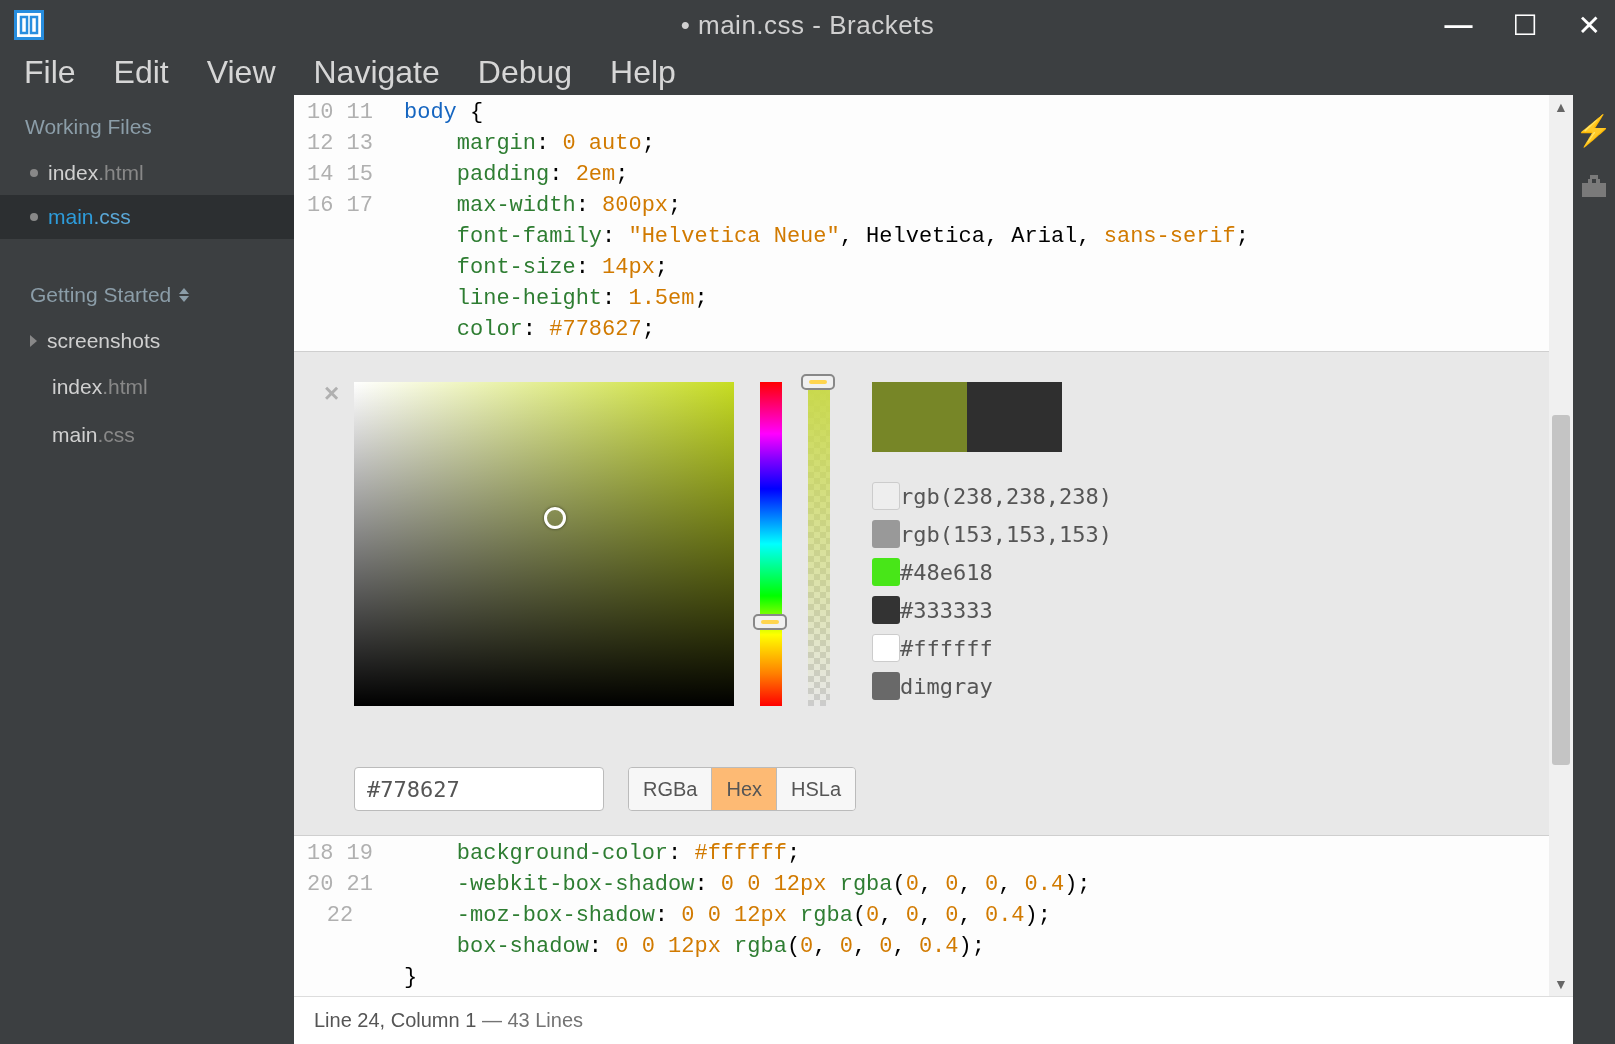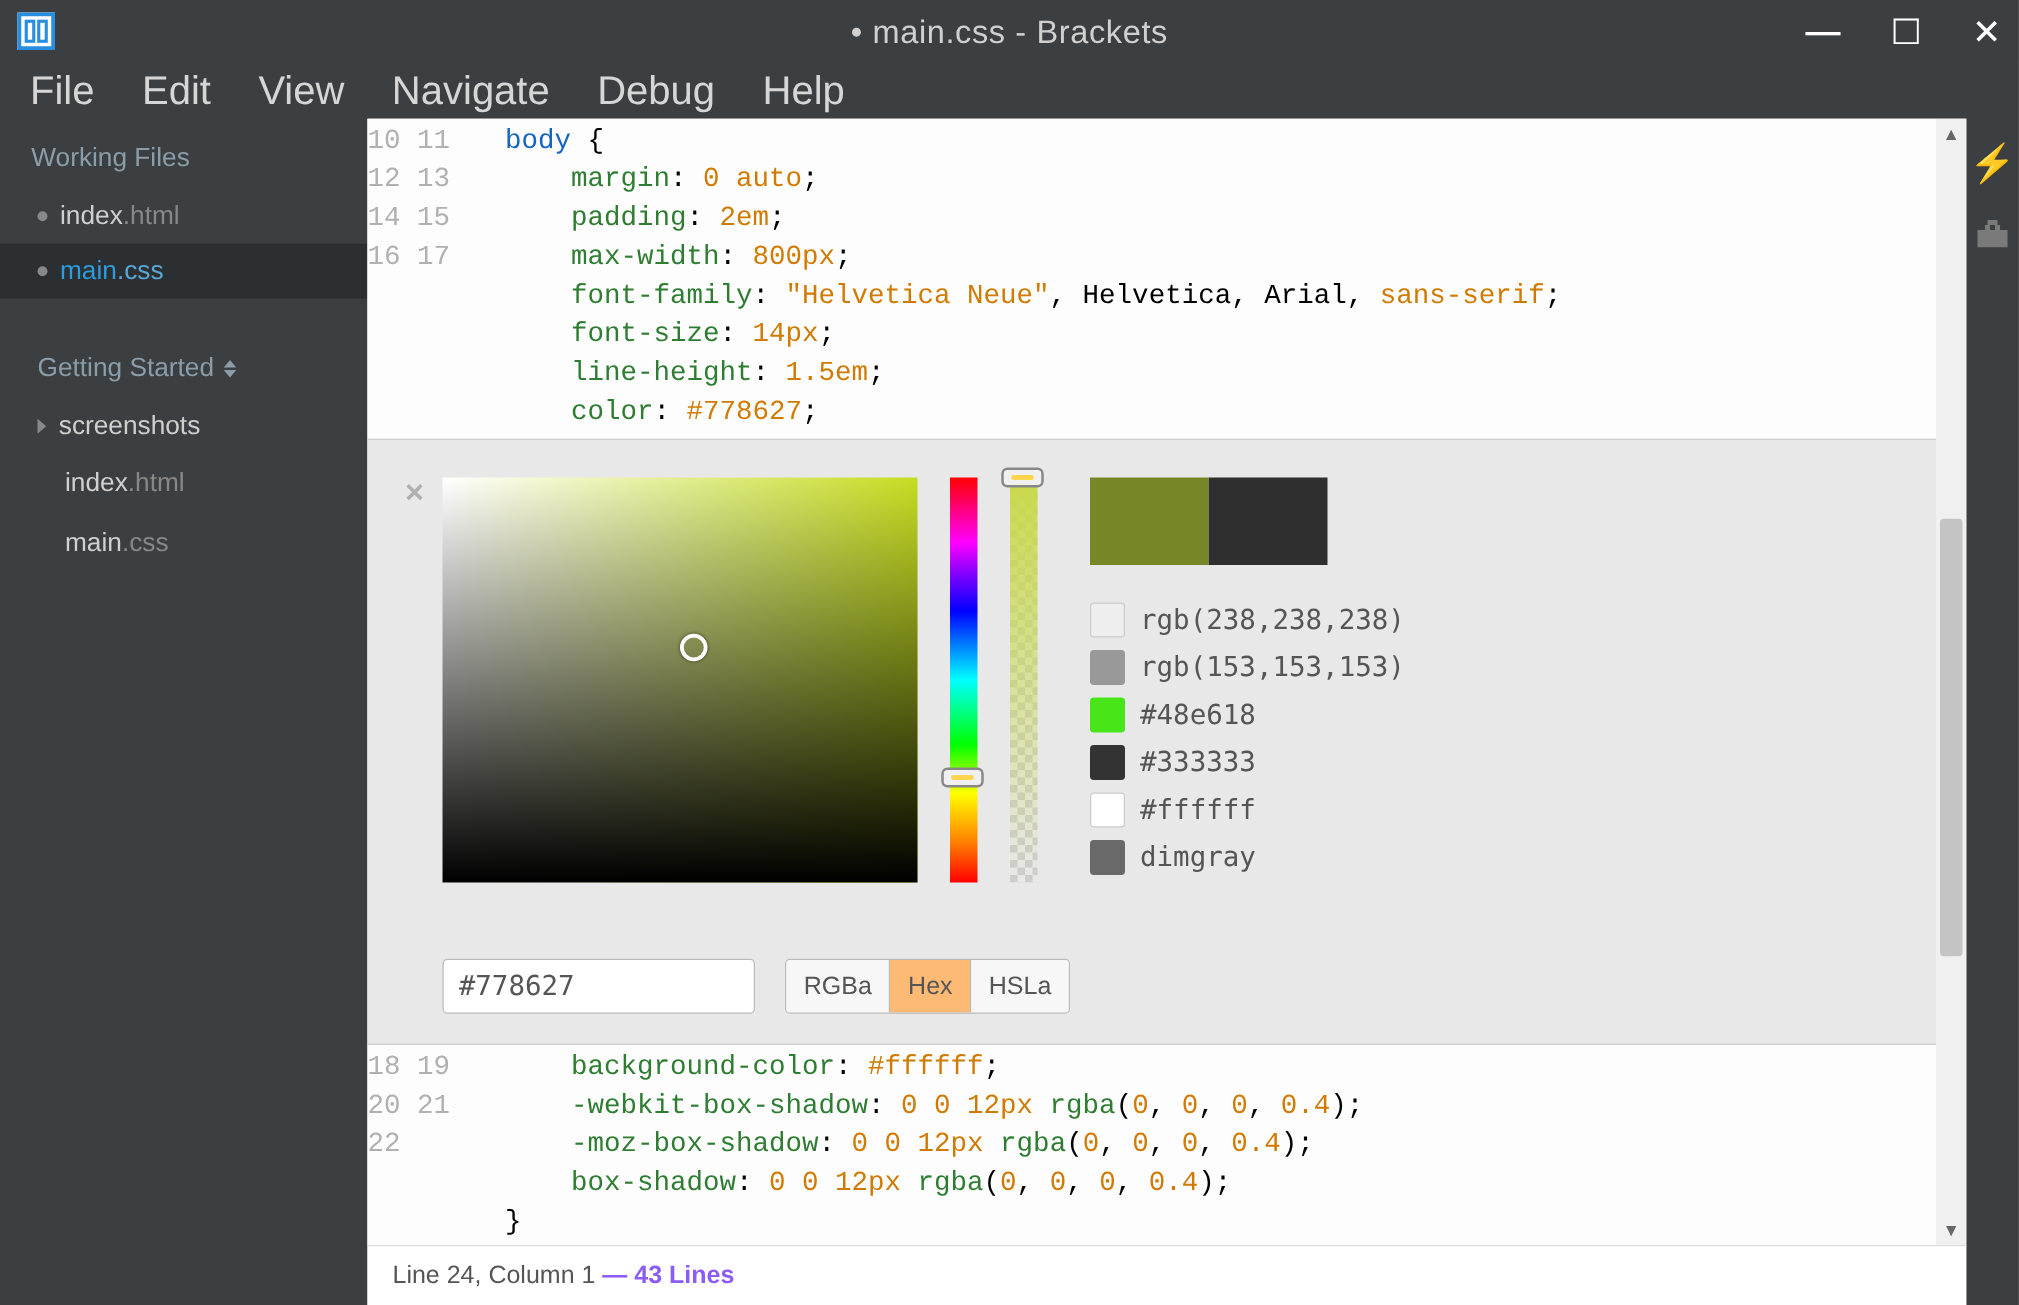--- a/index.html
+++ b/index.html
@@ -38,40 +38,40 @@
   
   .tool-strip{ width:42px; background:#3c3f41; display:flex; flex-direction:column; align-items:center; padding-top:18px; gap:24px;}
   .bolt{ color:#e8a33d; font-size:30px; cursor:pointer;}
   .plug{ color:#888; font-size:28px; cursor:pointer;}
 
   
   .editor-col{ flex:1; display:flex; flex-direction:column; background:#fff; position:relative;}
   .editor-wrap{ flex:1; position:relative; overflow:hidden; background:#f5f5f5;}
   .code-area{ position:absolute; left:0; right:24px; top:0; height:256px; background:#fdfdfd; display:flex; font-family: Consolas, 'Courier New', monospace; font-size:22px; line-height:31px;}
   .code-area.bottom{ top:auto; bottom:0; height:160px;}
-  .gutter{ width:110px; text-align:left; color:#b0b0b0; padding-right:18px; padding-top:2px;}
+  .gutter{ width:110px; text-align:center; color:#b0b0b0; padding-right:18px; padding-top:2px;}
   .codelines{ flex:1; padding-top:2px; white-space:pre;}
   .k-sel{color:#1565c0;} .k-prop{color:#2e7d32;} .k-num{color:#d17a00;} .k-str{color:#d17a00;} .k-func{color:#2e7d32;}
 
   
   .inline-panel{ position:absolute; left:0; right:24px; top:256px; bottom:160px; background:#e8e8e8; border-top:1px solid #cfcfcf; border-bottom:1px solid #cfcfcf; padding:30px 28px 20px 60px; display:flex; gap:26px;}
   .close-x{ position:absolute; left:30px; top:26px; color:#b0b0b0; font-size:26px; font-weight:bold; cursor:pointer;}
   .sv-box{ width:380px; height:324px; position:relative; background: linear-gradient(to top, #000, rgba(0,0,0,0)), linear-gradient(to right, #fff, hsl(67,73%,50%));}
   .sv-handle{ position:absolute; width:22px; height:22px; border:3px solid #fff; border-radius:50%; left:53%; top:42%; transform:translate(-50%,-50%); box-shadow:0 0 3px rgba(0,0,0,.6);}
   .hue-col{ width:22px; height:324px; position:relative; background: linear-gradient(to bottom, #ff0000 0%, #ff00ff 16%, #8000ff 24%, #0000ff 33%, #00ffff 50%, #00ff00 66%, #ffff00 78%, #ff8000 90%, #ff0000 100%);}
   .alpha-col{ width:22px; height:324px; position:relative; }
   .alpha-bg{position:absolute;inset:0; background-image: linear-gradient(45deg,#ccc 25%,transparent 25%),linear-gradient(-45deg,#ccc 25%,transparent 25%),linear-gradient(45deg,transparent 75%,#ccc 75%),linear-gradient(-45deg,transparent 75%,#ccc 75%); background-size:12px 12px; background-position:0 0,0 6px,6px -6px,-6px 0;}
   .alpha-ov{position:absolute;inset:0;background:linear-gradient(to bottom, #c9d94a, rgba(201,217,74,0));}
   .slider-thumb{ position:absolute; left:-7px; width:34px; height:16px; background:#f0f0f0; border:2px solid #888; border-radius:5px;}
   .slider-thumb::after{content:"";position:absolute;left:6px;right:6px;top:4px;height:4px;background:#ffd54f;border-radius:2px;}
   .right-pane{ flex:1; padding-left:16px; }
   .swatch-pair{ display:flex; width:190px; height:70px; margin-bottom:30px;}
   .swatch-pair div{flex:1;}
   .swatch-list{ display:flex; flex-direction:column; gap:10px; font-family:Consolas,monospace; font-size:22px; color:#555;}
-  .swatch-row{display:flex; align-items:center; gap:12px; cursor:pointer;}
+  .swatch-row{display:flex; align-items:center; cursor:pointer;}
   .swatch-chip{width:28px;height:28px;border-radius:3px;}
   .chk{background-image: linear-gradient(45deg,#aaa 25%,transparent 25%),linear-gradient(-45deg,#aaa 25%,transparent 25%),linear-gradient(45deg,transparent 75%,#aaa 75%),linear-gradient(-45deg,transparent 75%,#aaa 75%); background-size:14px 14px; background-position:0 0,0 7px,7px -7px,-7px 0;}
   .ctrl-row{ position:absolute; left:60px; bottom:24px; display:flex; gap:24px; align-items:center;}
   .hex-input{ width:250px; height:44px; border:1px solid #bbb; border-radius:4px; padding:0 12px; font-family:Consolas,monospace; font-size:22px; color:#555;}
   .fmt-group{ display:flex; border:1px solid #bbb; border-radius:4px; overflow:hidden; height:44px;}
   .fmt-btn{ background:#f7f7f7; border:none; border-right:1px solid #bbb; padding:0 14px; font-size:20px; color:#555; cursor:pointer;}
   .fmt-btn:last-child{border-right:none;}
   .fmt-btn.active{ background:#fdba74;}
 
   
@@ -236,21 +236,21 @@
       </div>
 
       <div class="vscroll">
         <div class="arrow">▲</div>
         <div class="thumb"></div>
         <div class="arrow" style="position:absolute;bottom:0;width:100%;">▼</div>
       </div>
     </div>
 
     <div class="status-bar">
-      <span><span>Line 24, Column 1</span><span style="color:#8b5cf6;font-weight:bold;"> — 43 Lines</span></span>
+      <span><span>Line 24, Column 1</span><span style="color:#737373;"> — 43 Lines</span></span>
     </div>
   </div>
 
   <div class="tool-strip">
     <div class="bolt">⚡</div>
     <div class="plug">
       <svg width="28" height="24" viewBox="0 0 28 24">
           <path fill="#7a7a7a" d="M2 10h6v-4h4v4h4v-4h4v4h6v14H2z M10 2h8v4h-8z"></path>
         </svg>
     </div>

